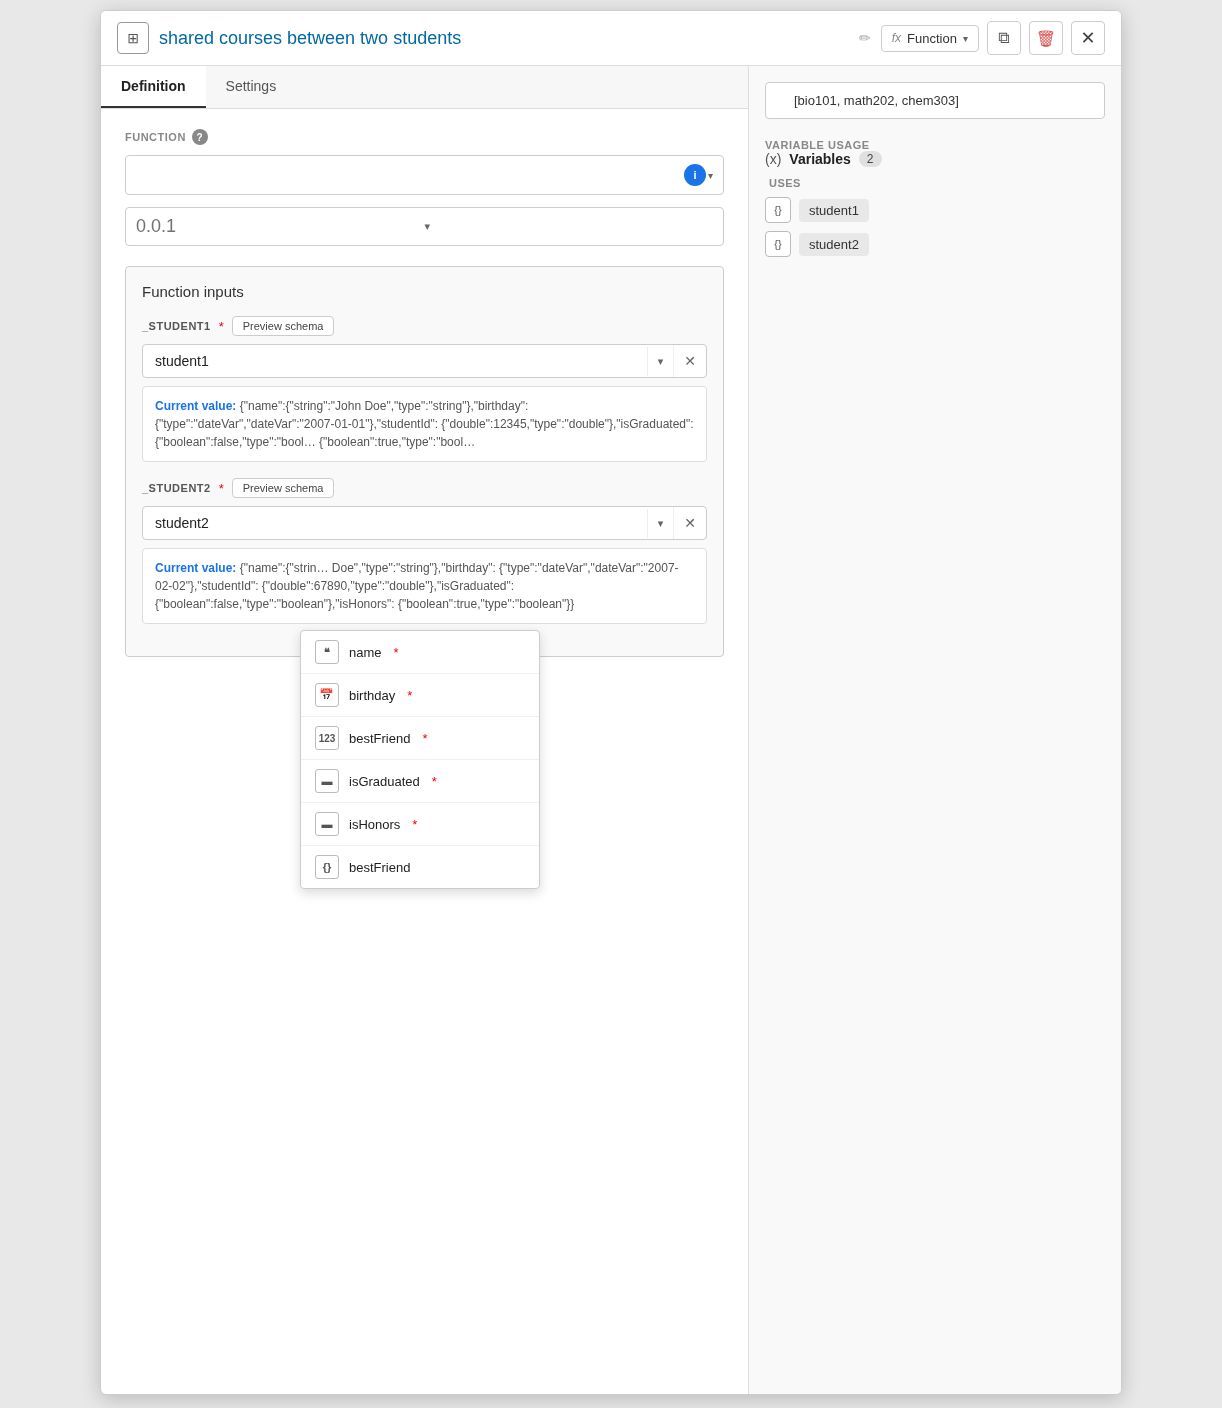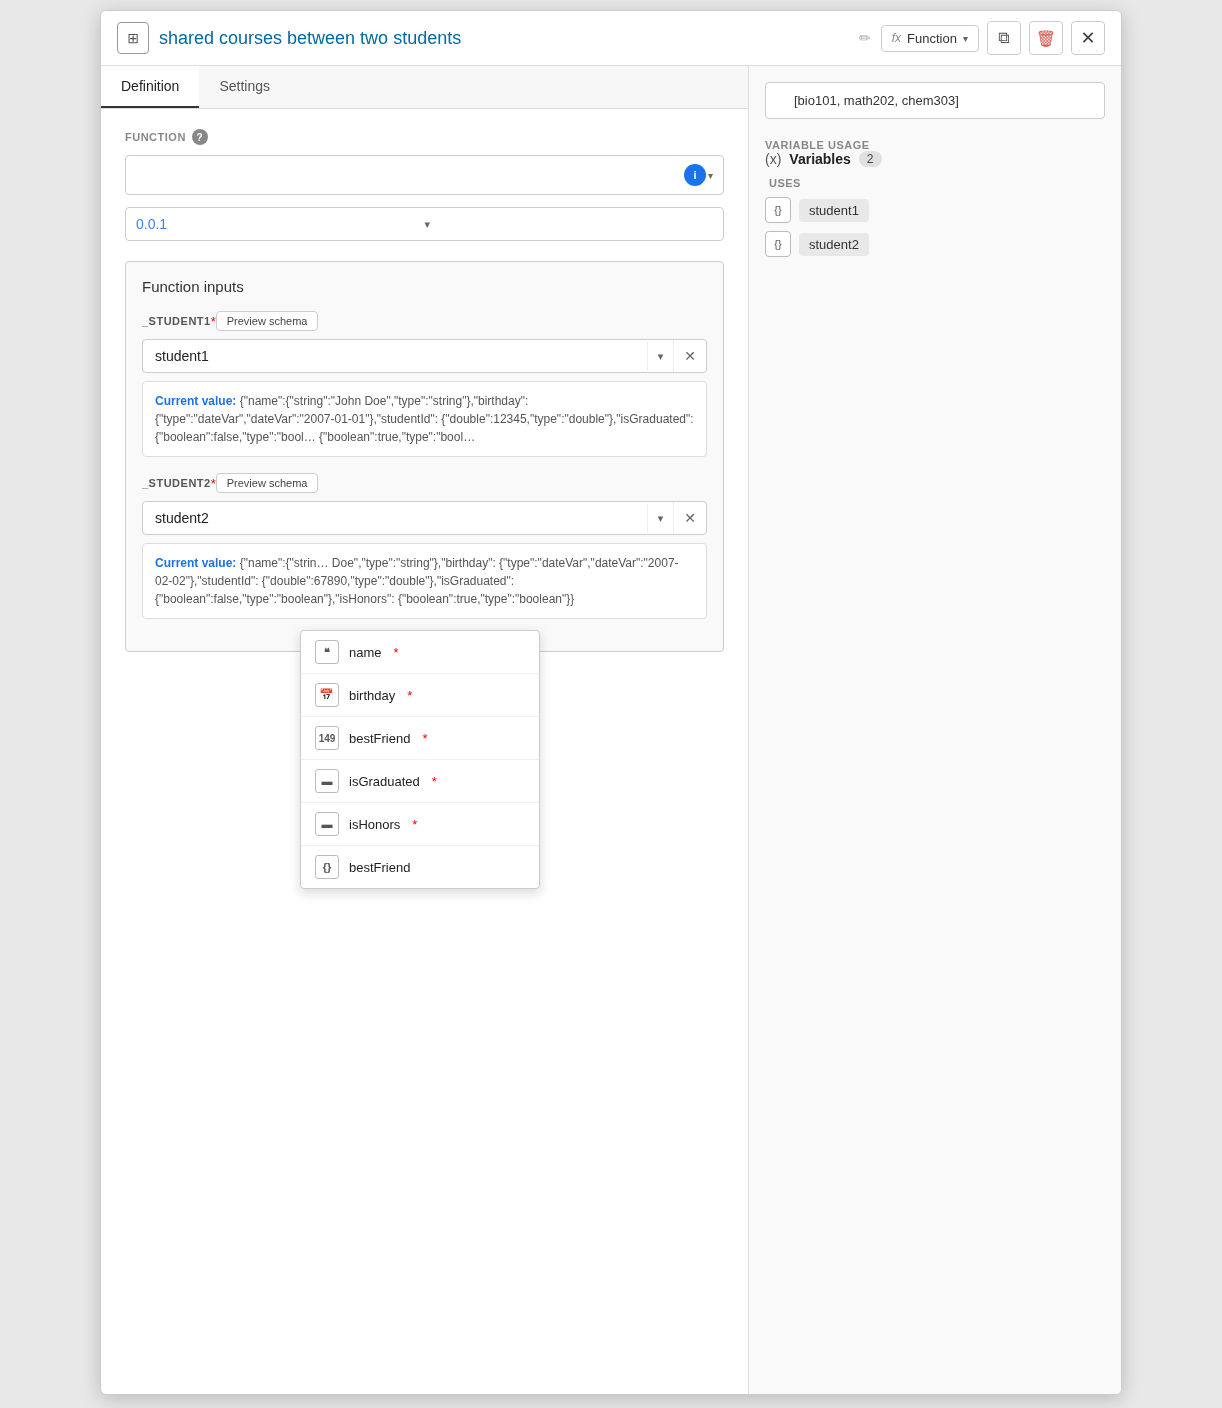--- a/index.html
+++ b/index.html
@@ -127,21 +127,21 @@
       padding: 12px 20px;
       cursor: pointer;
       font-size: 14px;
       color: #555;
       border-bottom: 2px solid transparent;
     }
     .tab.active {
       color: #222;
       border-bottom: 2px solid #333;
       background: #fff;
-      font-weight: 400;
+      font-weight: 700;
     }
 
     
     .content-area {
       padding: 20px 24px;
     }
 
     .section-label {
       font-size: 11px;
       font-weight: 700;
@@ -209,22 +209,22 @@
       align-items: center;
       border: 1.5px solid #ccc;
       border-radius: 4px;
       background: #fff;
       padding: 8px 10px;
       margin-bottom: 20px;
       cursor: pointer;
     }
     .select-row span {
       flex: 1;
-      font-size: 14px;
-      color: #3b82f6;
+      font-size: 18px;
+      color: #737373;
     }
     .select-row .chevron {
       font-size: 11px;
       color: #666;
     }
 
     .function-inputs-box {
       border: 1.5px solid #ccc;
       border-radius: 4px;
       background: #f9f9f9;
@@ -234,20 +234,21 @@
     .function-inputs-title {
       font-size: 15px;
       color: #333;
       font-weight: 500;
       margin-bottom: 16px;
     }
 
     .input-label-row {
       display: flex;
       align-items: center;
+      gap: 8px;
       margin-bottom: 8px;
     }
     .input-label {
       font-size: 11px;
       font-weight: 700;
       color: #555;
       letter-spacing: 0.5px;
       text-transform: uppercase;
     }
     .required-star {
@@ -562,21 +563,21 @@
     <div class="schema-item-icon">❝</div>
     <span class="schema-item-name">name</span>
     <span class="schema-item-required">*</span>
   </div>
   <div class="schema-item">
     <div class="schema-item-icon" style="font-size:12px;">📅</div>
     <span class="schema-item-name">birthday</span>
     <span class="schema-item-required">*</span>
   </div>
   <div class="schema-item">
-    <div class="schema-item-icon" style="font-size:10px;">149</div>
+    <div class="schema-item-icon" style="font-size:10px;">123</div>
     <span class="schema-item-name">bestFriend</span>
     <span class="schema-item-required">*</span>
   </div>
   <div class="schema-item">
     <div class="schema-item-icon" style="font-size:11px;">▬</div>
     <span class="schema-item-name">isGraduated</span>
     <span class="schema-item-required">*</span>
   </div>
   <div class="schema-item">
     <div class="schema-item-icon" style="font-size:11px;">▬</div>

